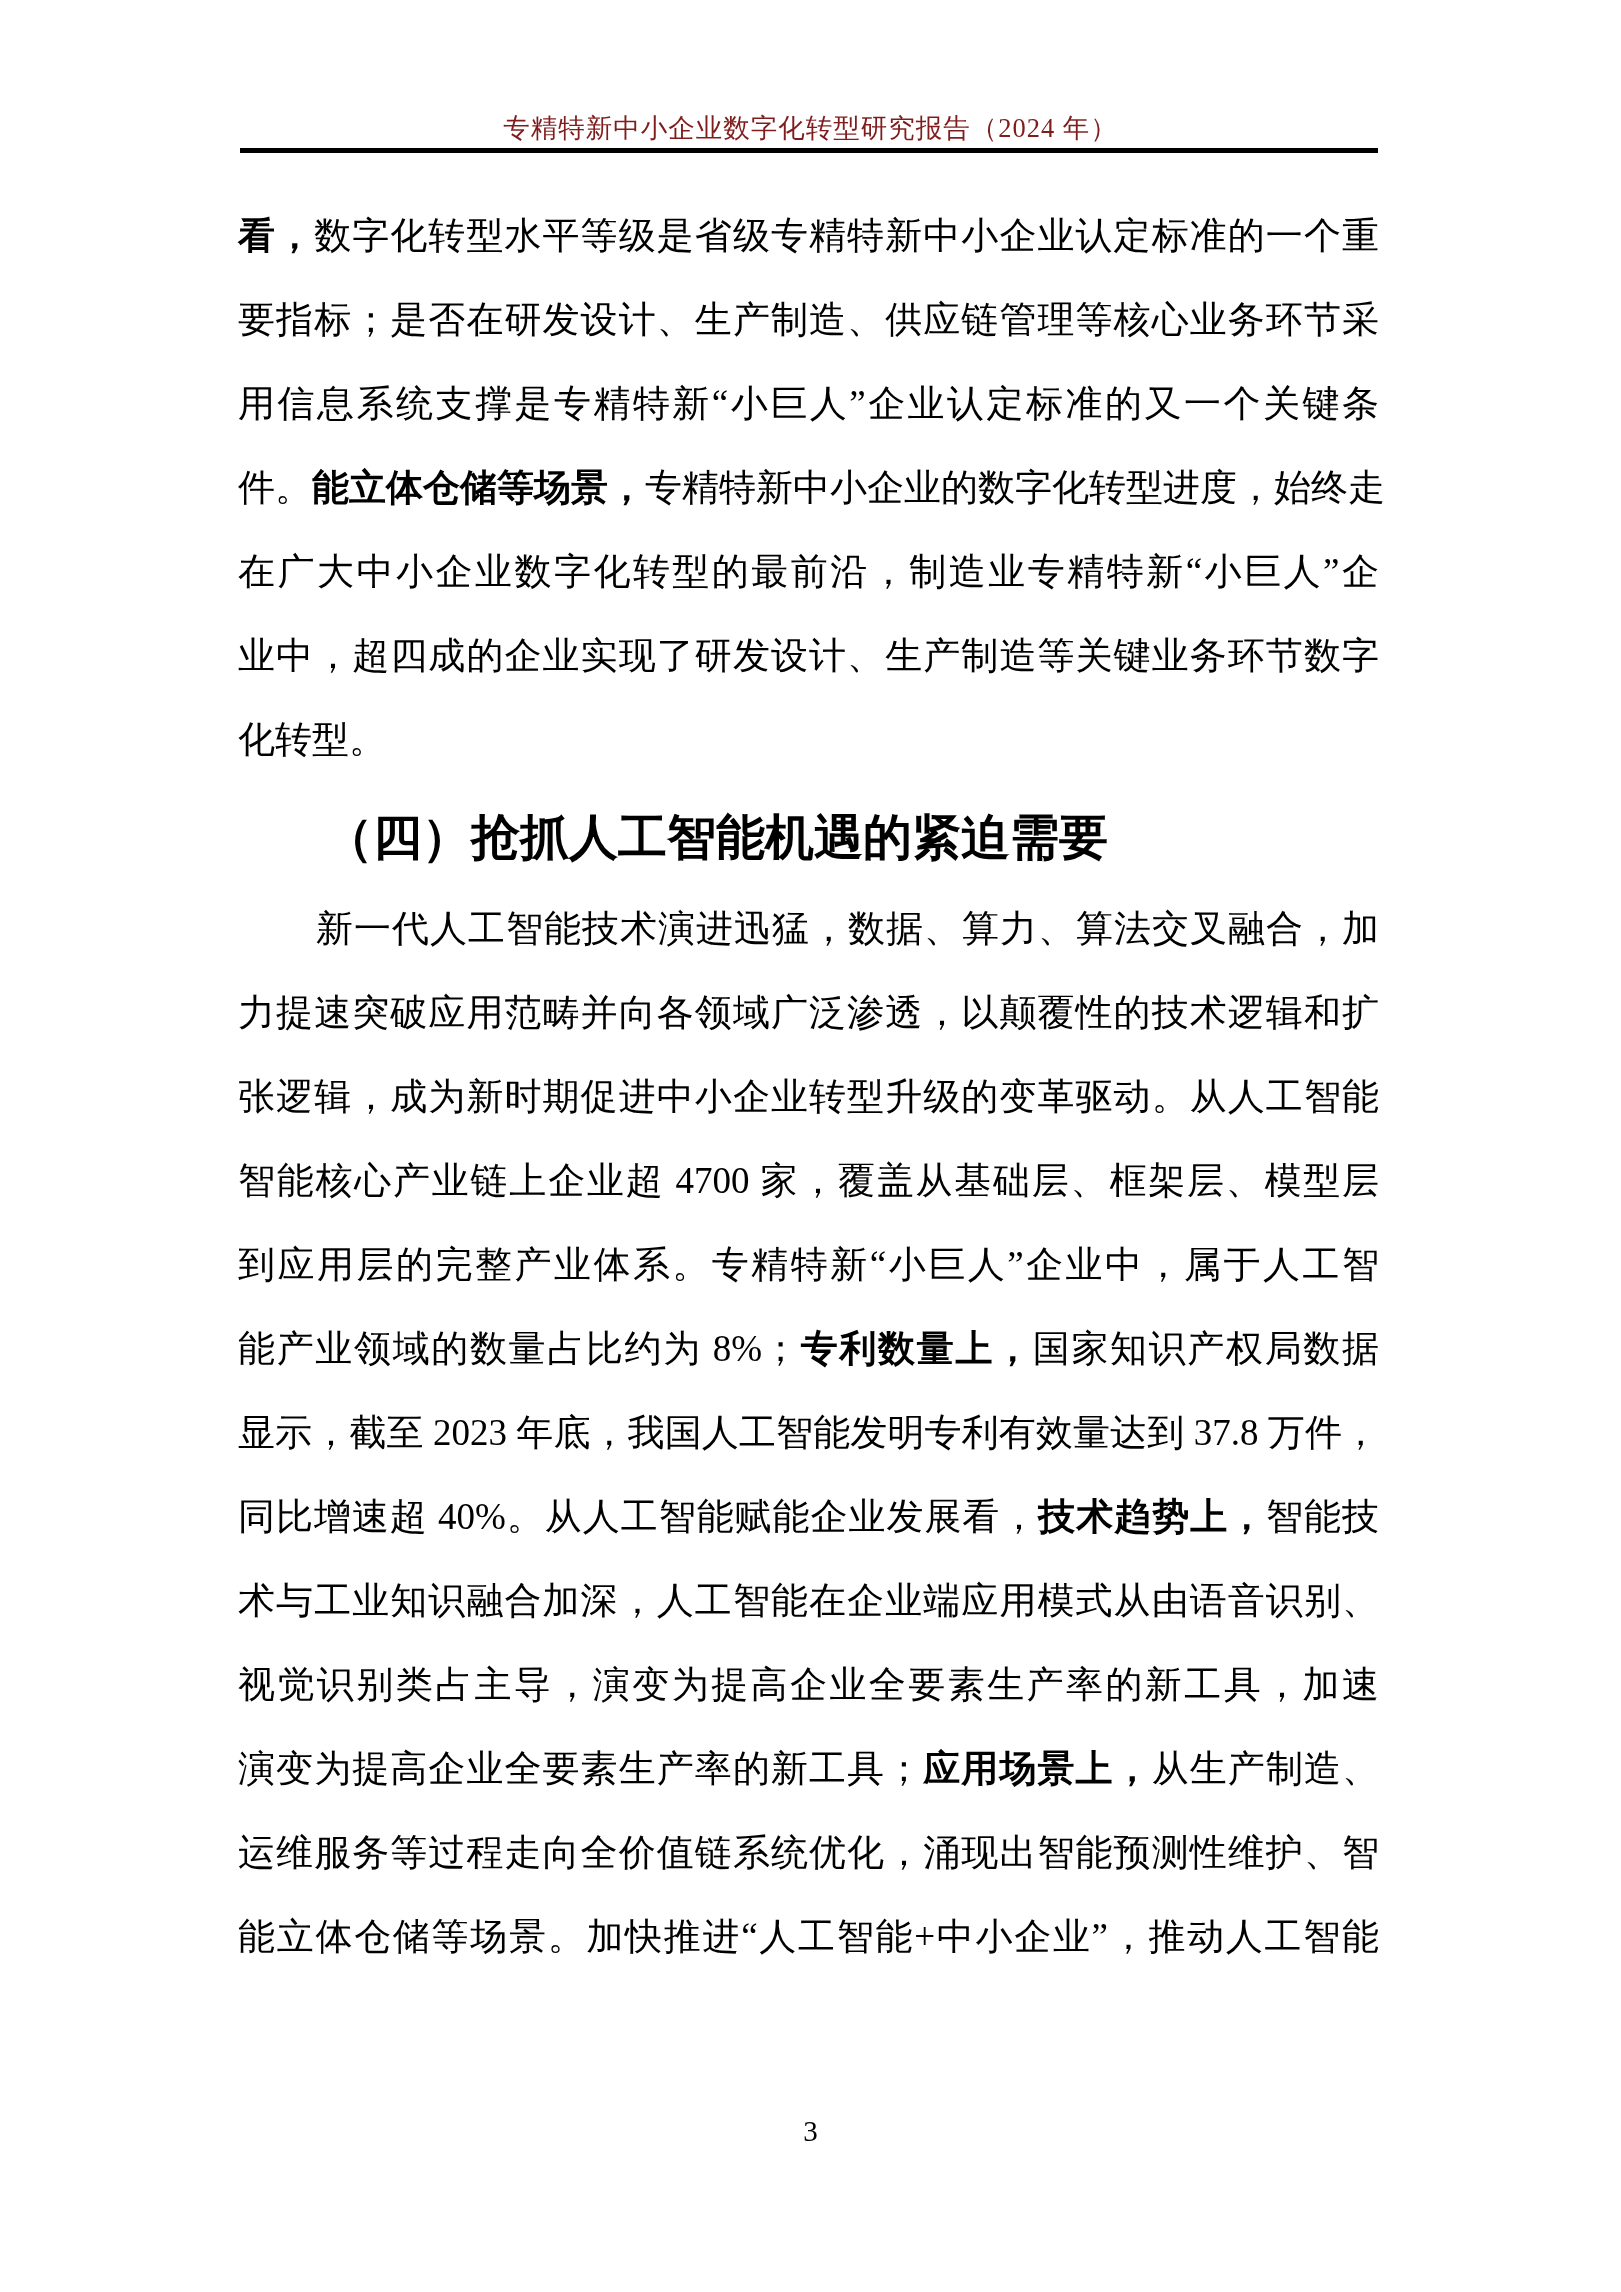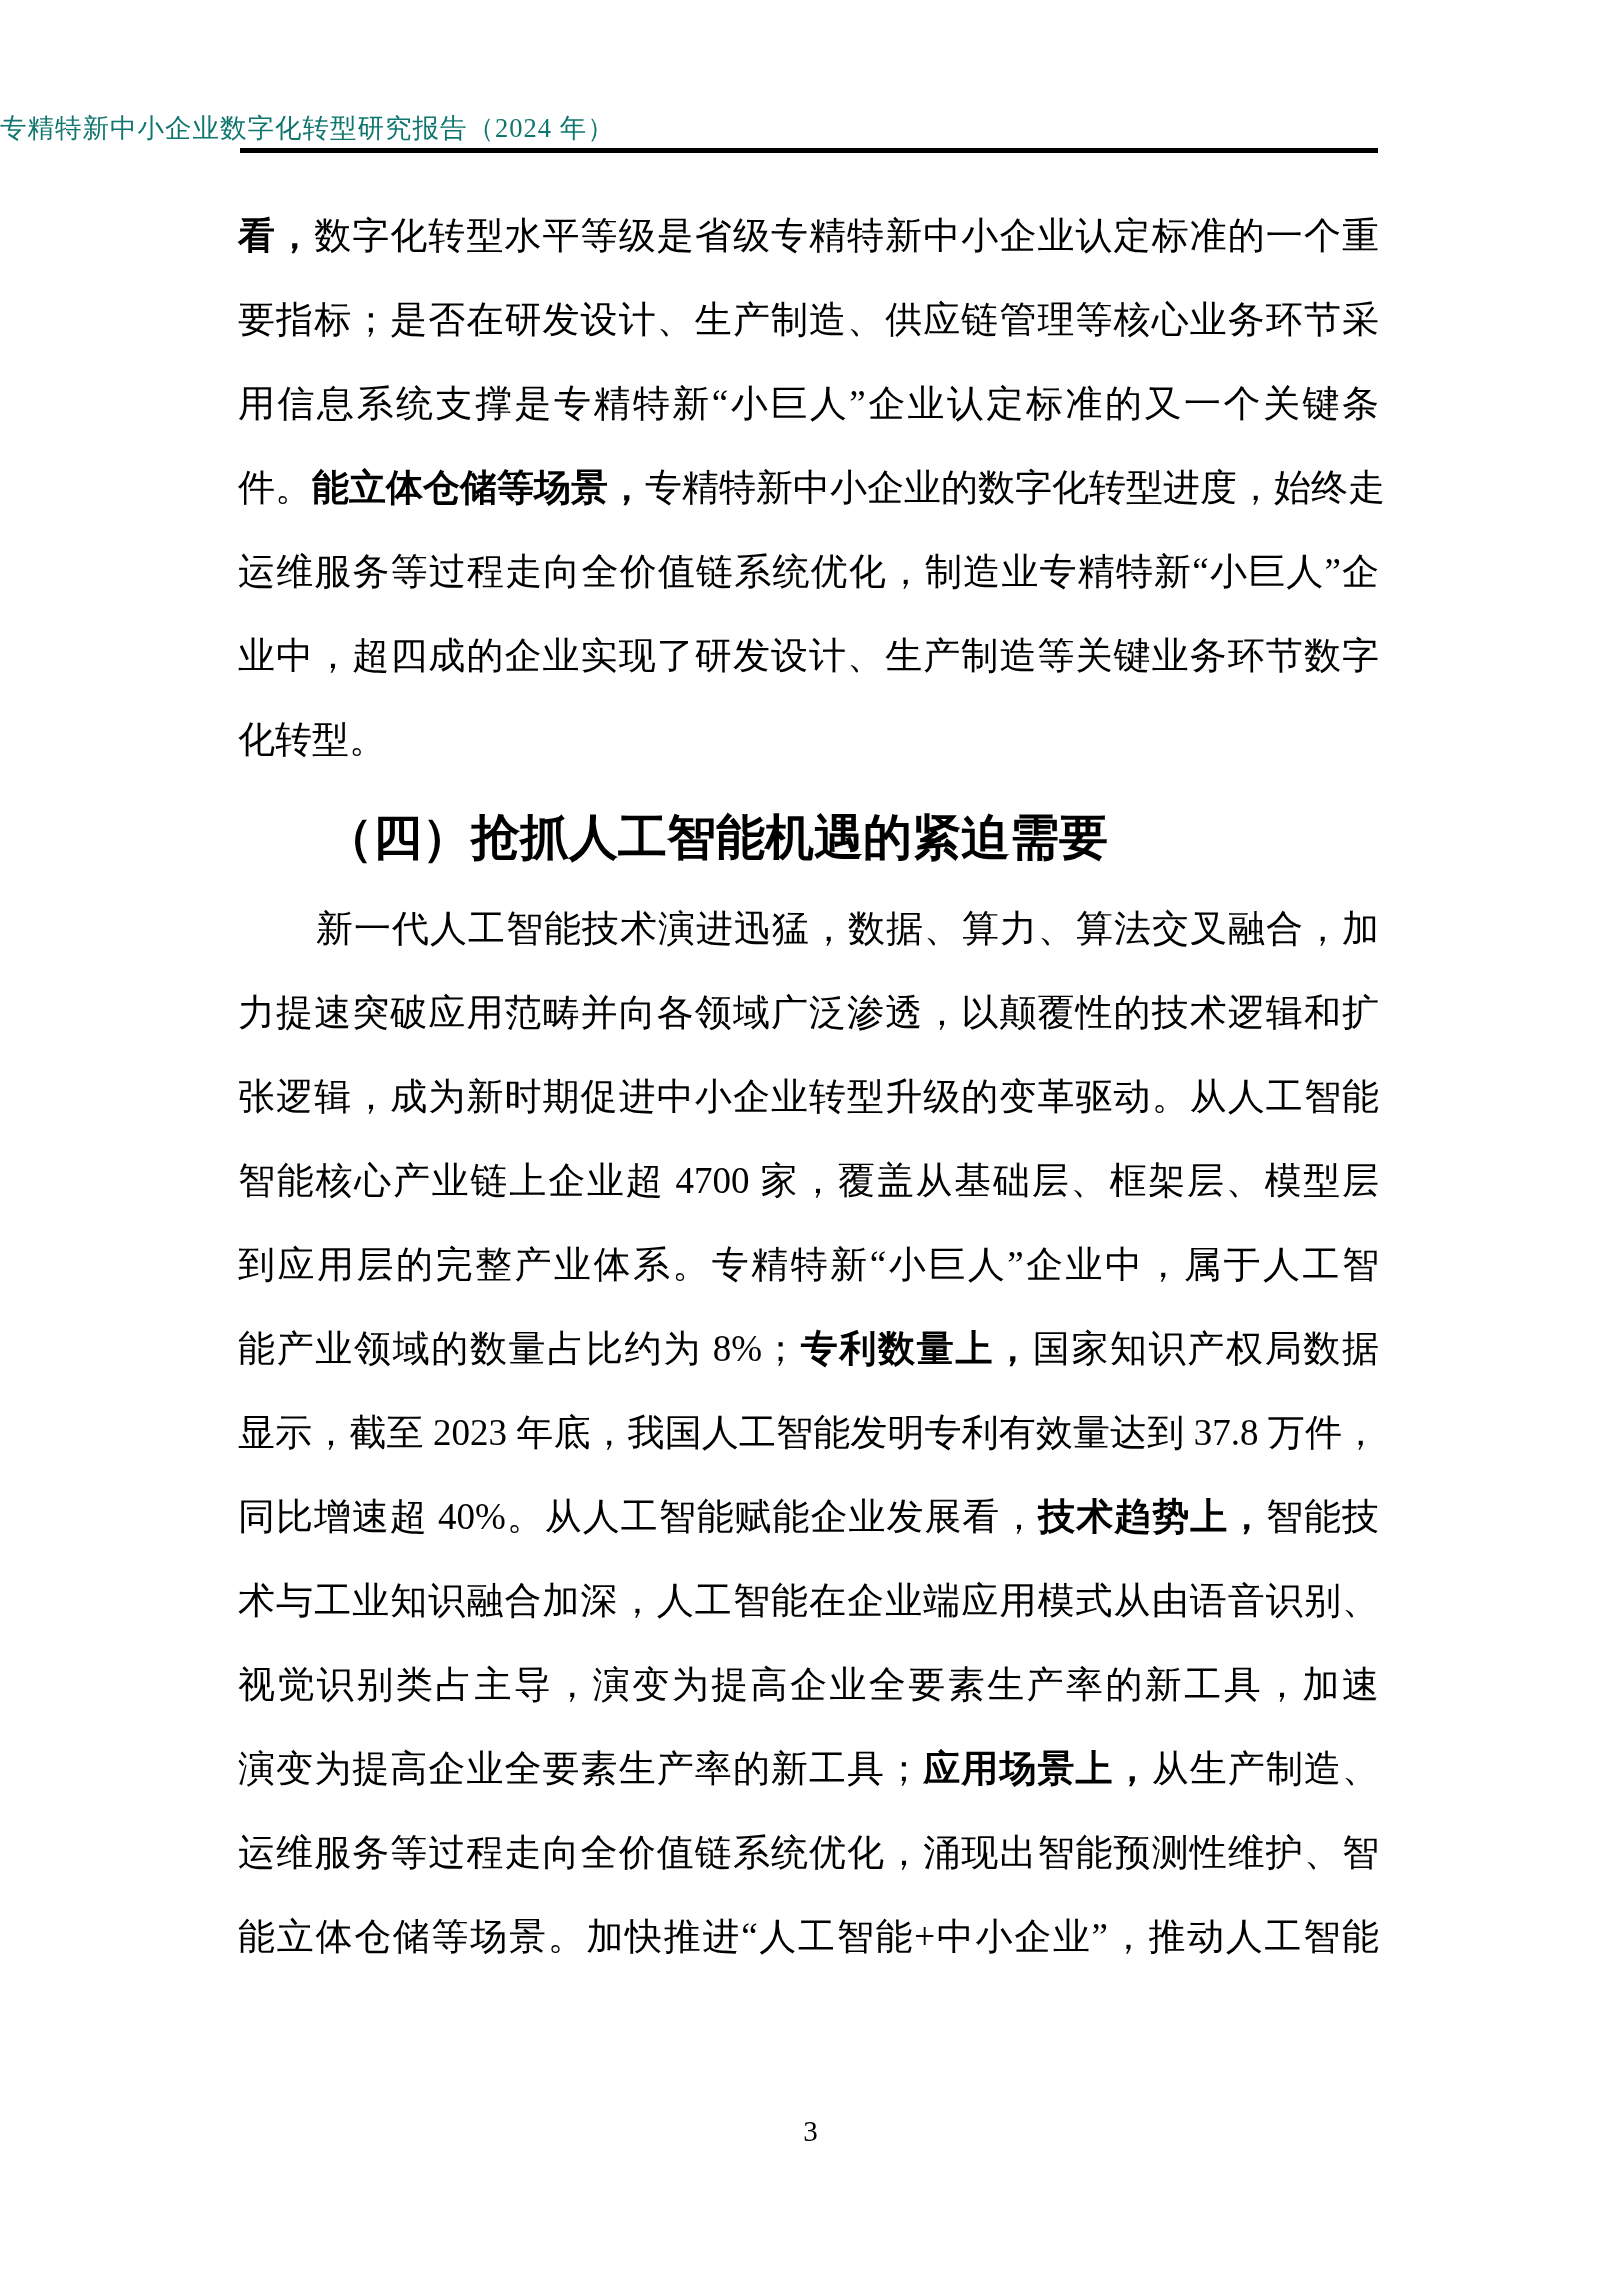--- a/index.html
+++ b/index.html
@@ -11,23 +11,24 @@
     background: #ffffff;
     color: #000000;
     font-family: "Liberation Serif", "DejaVu Serif", serif;
     overflow: hidden;
   }
   .header-title {
     position: absolute;
     top: 110px;
     left: 0;
     width: 100%;
+    text-align: center;
     font-size: 26.5px;
     letter-spacing: 1px;
-    color: #0f766e;
+    color: #7f1d1d;
   }
   .header-rule {
     position: absolute;
     top: 148px;
     left: 240px;
     width: 1138px;
     height: 4.9px;
     background: #000000;
   }
   .body-text {
@@ -75,21 +76,21 @@
     <div class="header-title">专精特新中小企业数字化转型研究报告（2024 年）</div>
     <div class="header-rule"></div>
   </header>
 
   <main class="body-text">
     <div>
         <div class="line j"><span class="b">看，</span><span>数字化转型水平等级是省级专精特新中小企业认定标准的一个重</span></div>
         <div class="line j"><span>要指标；是否在研发设计、生产制造、供应链管理等核心业务环节采</span></div>
         <div class="line j"><span>用信息系统支撑是专精特新“小巨人”企业认定标准的又一个关键条</span></div>
         <div class="line j"><span>件。</span><span class="b">能立体仓储等场景，</span><span>专精特新中小企业的数字化转型进度，始终走</span></div>
-        <div class="line j"><span>运维服务等过程走向全价值链系统优化，制造业专精特新“小巨人”企</span></div>
+        <div class="line j"><span>在广大中小企业数字化转型的最前沿，制造业专精特新“小巨人”企</span></div>
         <div class="line j"><span>业中，超四成的企业实现了研发设计、生产制造等关键业务环节数字</span></div>
         <div class="line"><span>化转型。</span></div>
       </div>
 
     <h2 class="section-heading">（四）抢抓人工智能机遇的紧迫需要</h2>
 
     <div>
         <div class="line j ind"><span>新一代人工智能技术演进迅猛，数据、算力、算法交叉融合，加</span></div>
         <div class="line j"><span>力提速突破应用范畴并向各领域广泛渗透，以颠覆性的技术逻辑和扩</span></div>
         <div class="line j"><span>张逻辑，成为新时期促进中小企业转型升级的变革驱动。从人工智能</span></div>

